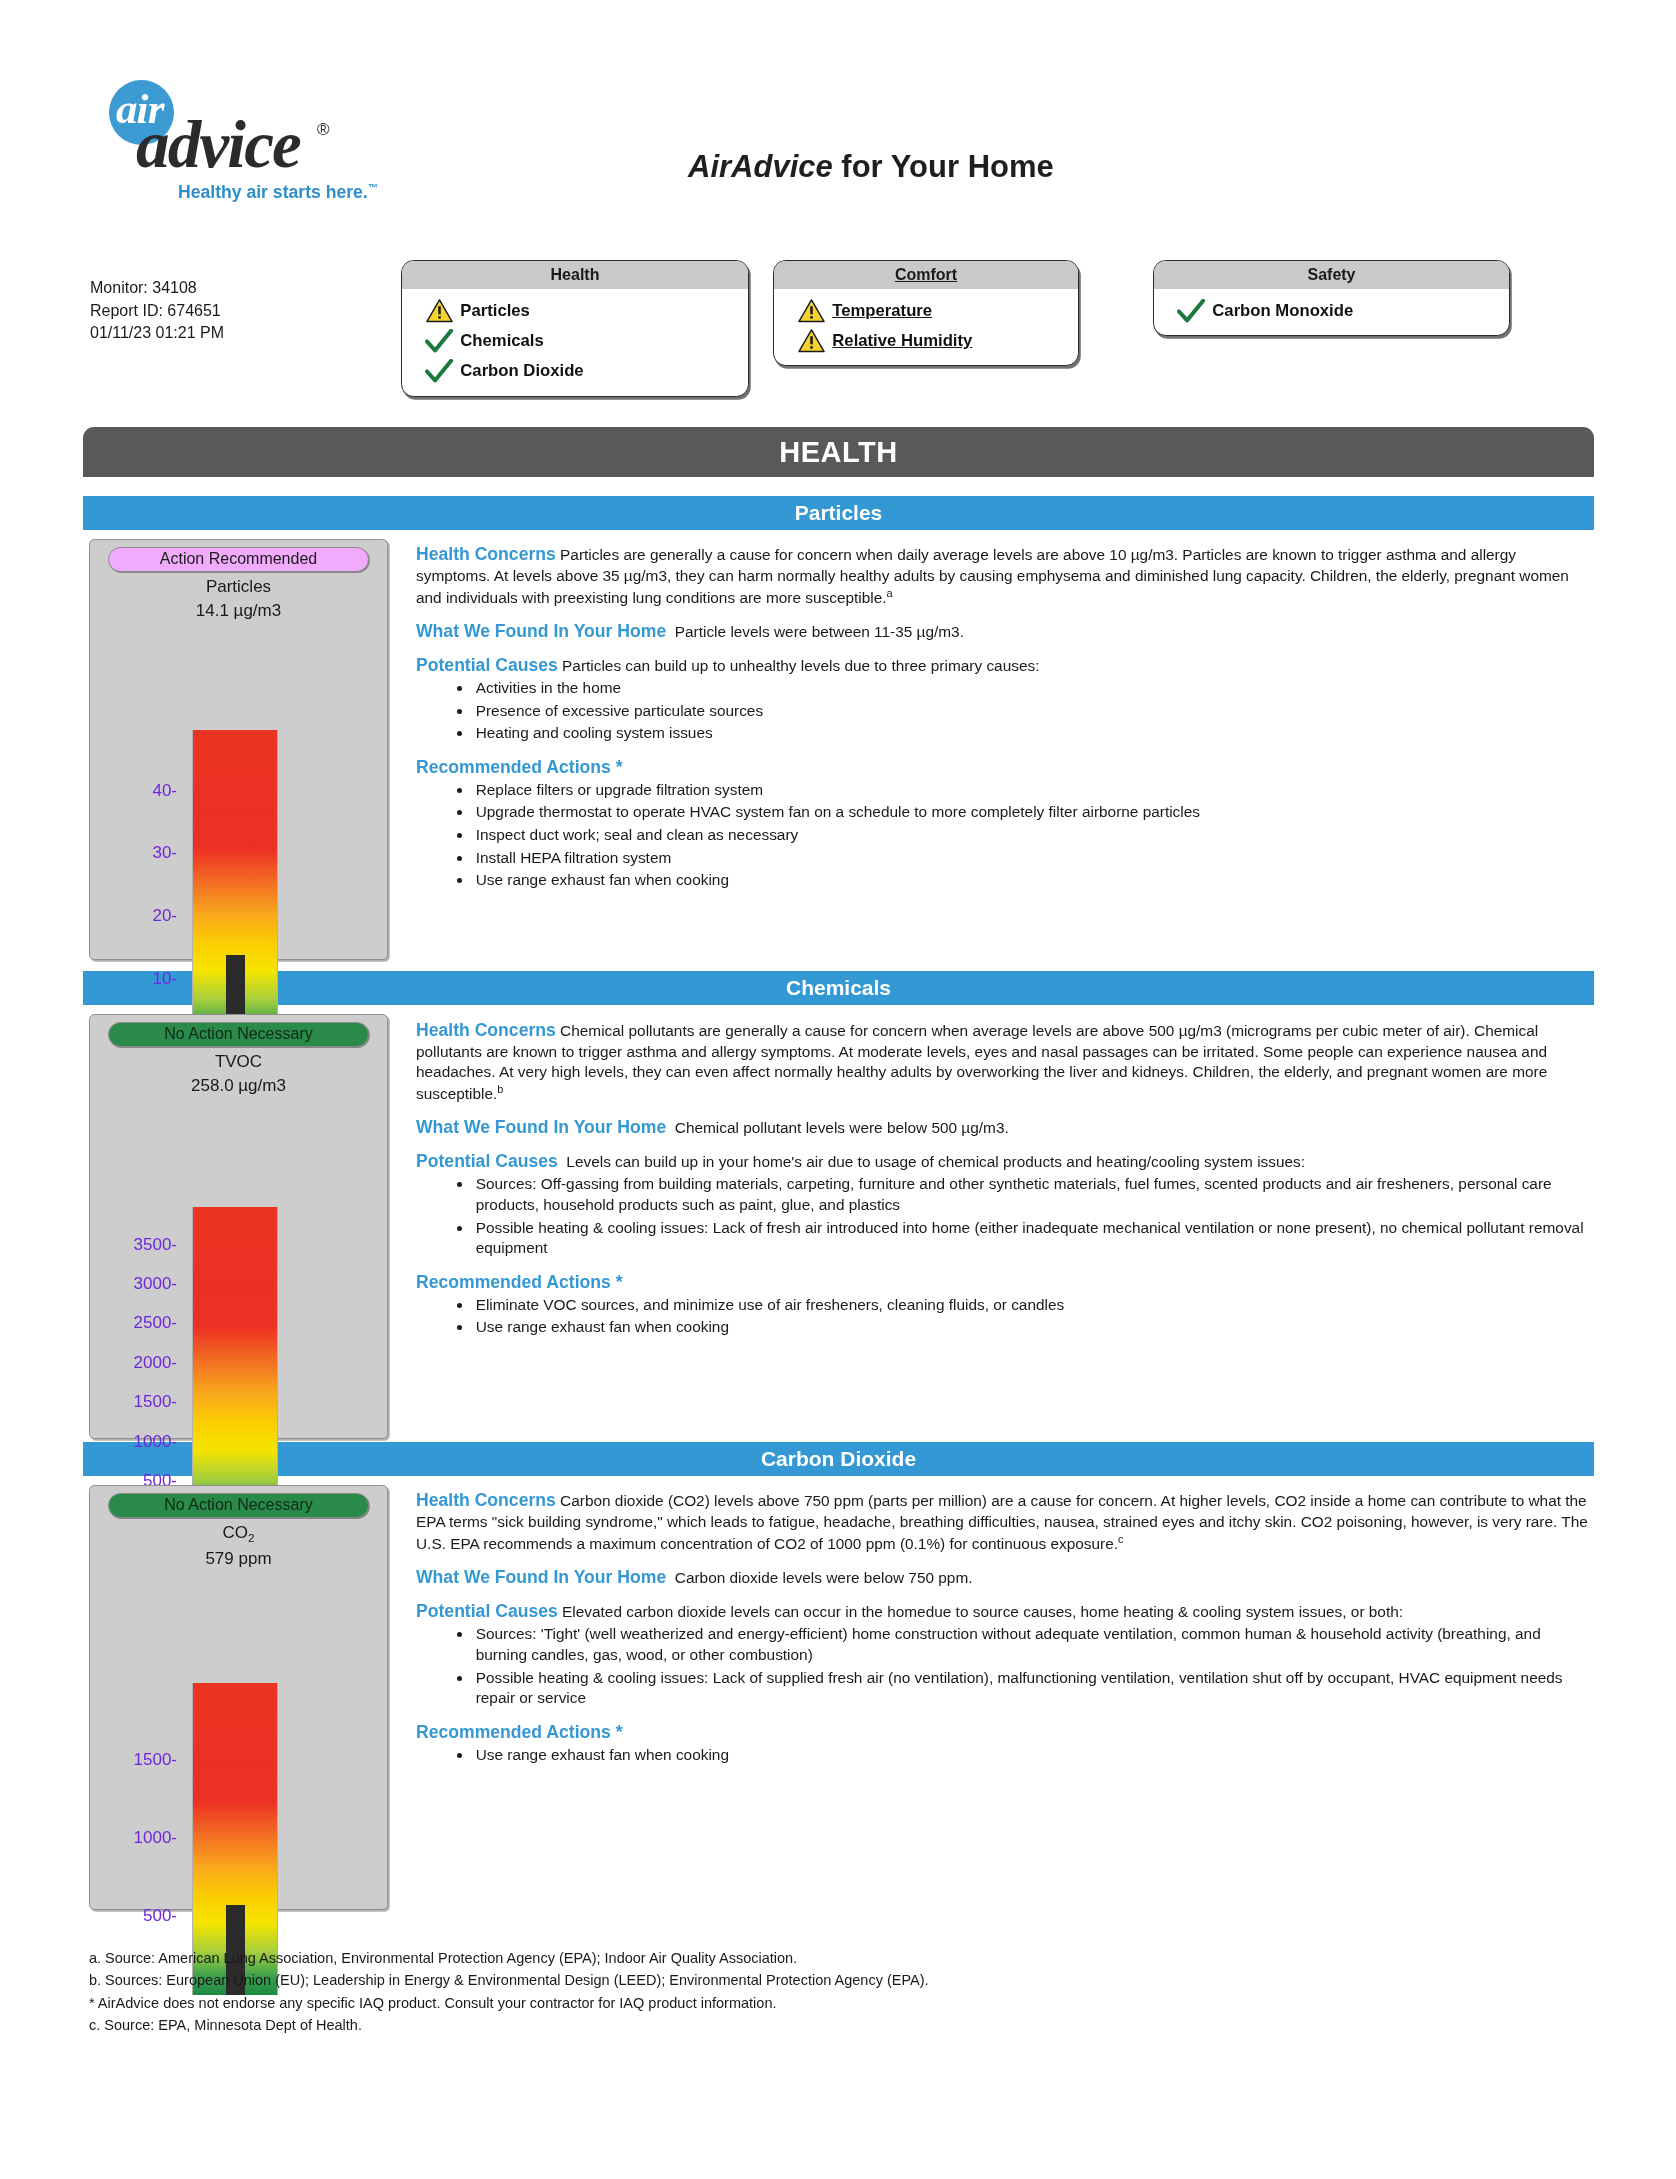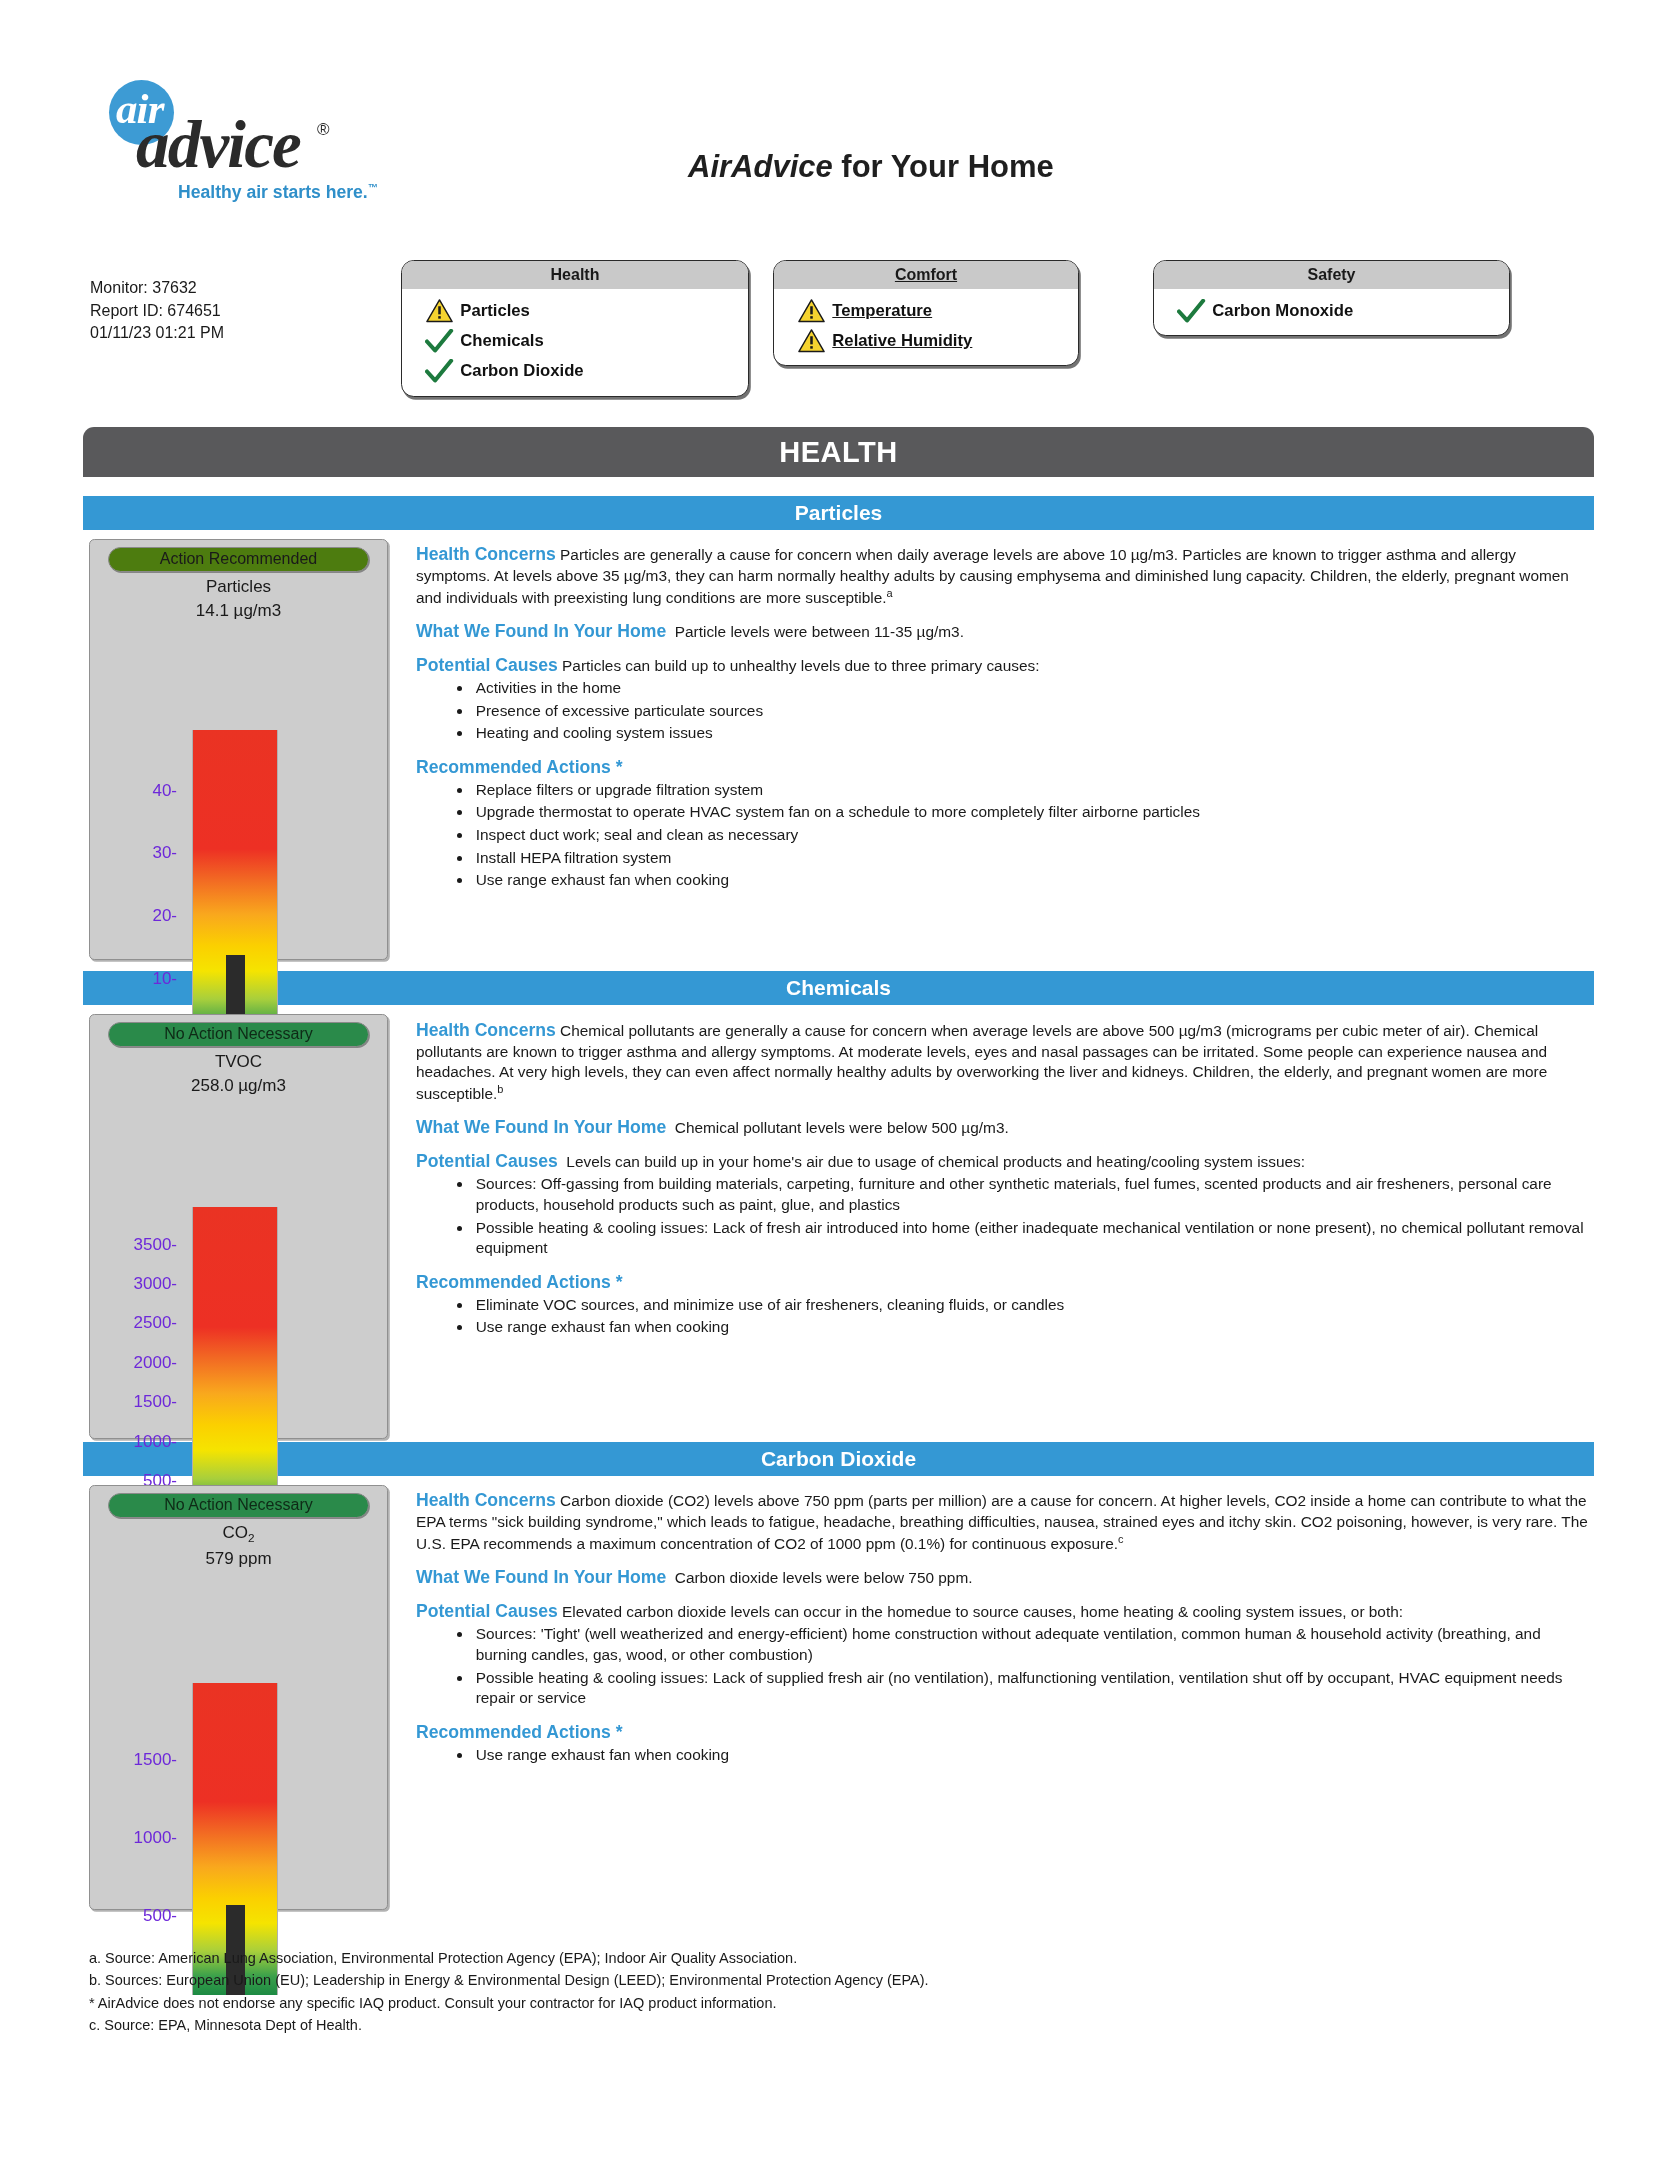--- a/index.html
+++ b/index.html
@@ -299,21 +299,21 @@
     <div class="logo-air-row">
       <div class="logo-circle"></div>
       <div class="logo-air">air</div>
       <div class="logo-advice">advice</div>
       <div class="logo-reg">®</div>
     </div>
     <div class="logo-tag"><span>Healthy air starts here.</span><sup>™</sup></div>
   </div>
 
   <div class="meta">
-    <div>Monitor: 37632</div>
+    <div>Monitor: 34108</div>
     <div>Report ID: 674651</div>
     <div>01/11/23 01:21 PM</div>
   </div>
 
   <div class="report-title"><i>AirAdvice</i><span> for Your Home</span></div>
 </div>
 
 <div class="cards">
 
   <div class="card" id="card-health">
@@ -388,21 +388,21 @@
     </div>
   </div>
 </div>
 
 <div class="health-banner">HEALTH</div>
 <div class="sub-banner" id="banner-particles">Particles</div>
 <div class="sub-banner" id="banner-chemicals">Chemicals</div>
 <div class="sub-banner" id="banner-co2">Carbon Dioxide</div>
 
 <div class="gauge-panel" id="gauge-particles">
-  <div class="status-pill" style="background: #4d7c0f; color: rgb(26, 26, 26);">Action Recommended</div>
+  <div class="status-pill" style="background: #f0abfc; color: rgb(26, 26, 26);">Action Recommended</div>
   <div class="gauge-label">Particles</div>
   <div class="gauge-value">14.1 µg/m3</div>
   <div class="gauge-area">
       <div class="gauge-bar" style="top: 104px; height: 313px;"></div>
       <div class="tick" style="top: 155px;">40-</div>
       <div class="tick" style="top: 217px;">30-</div>
       <div class="tick" style="top: 280px;">20-</div>
       <div class="tick" style="top: 343px;">10-</div>
       <div class="gauge-indicator" style="top: 329px; height: 88px;"></div>
     </div>

